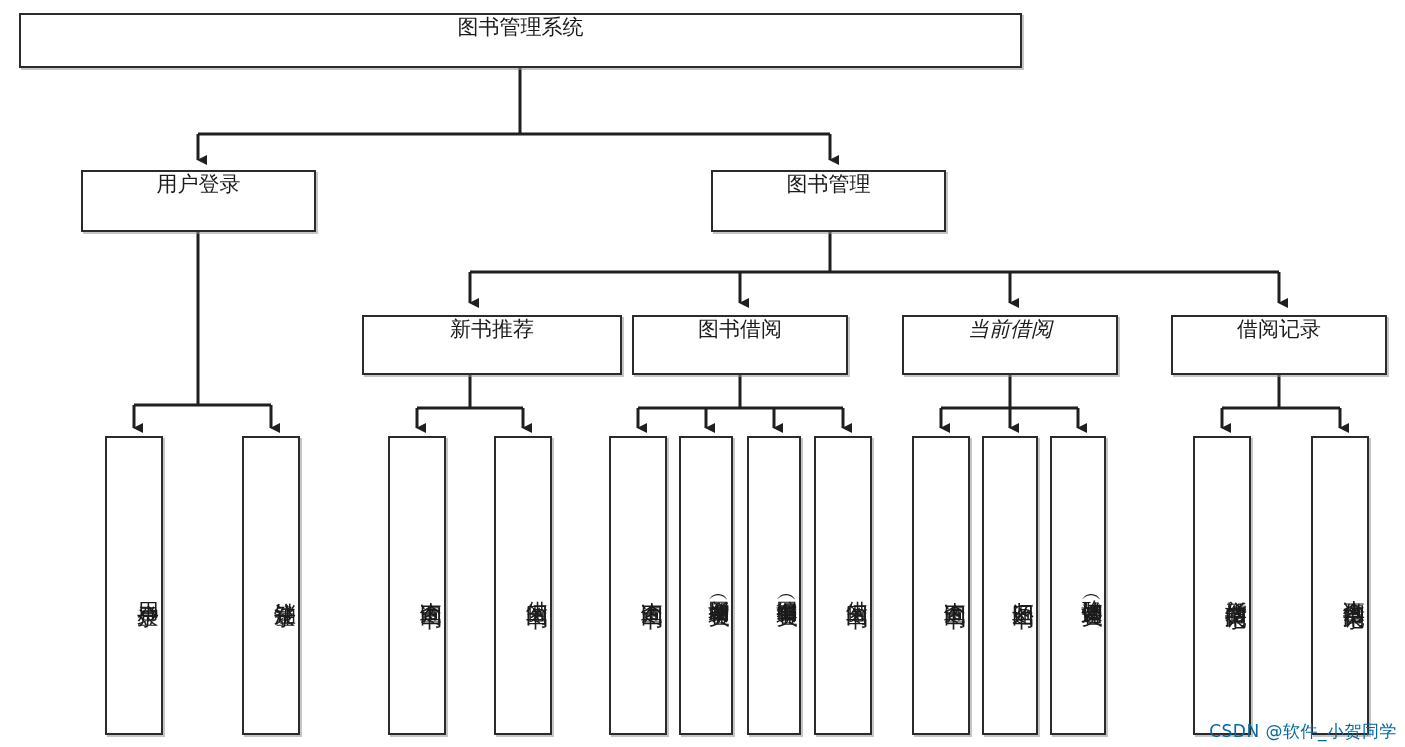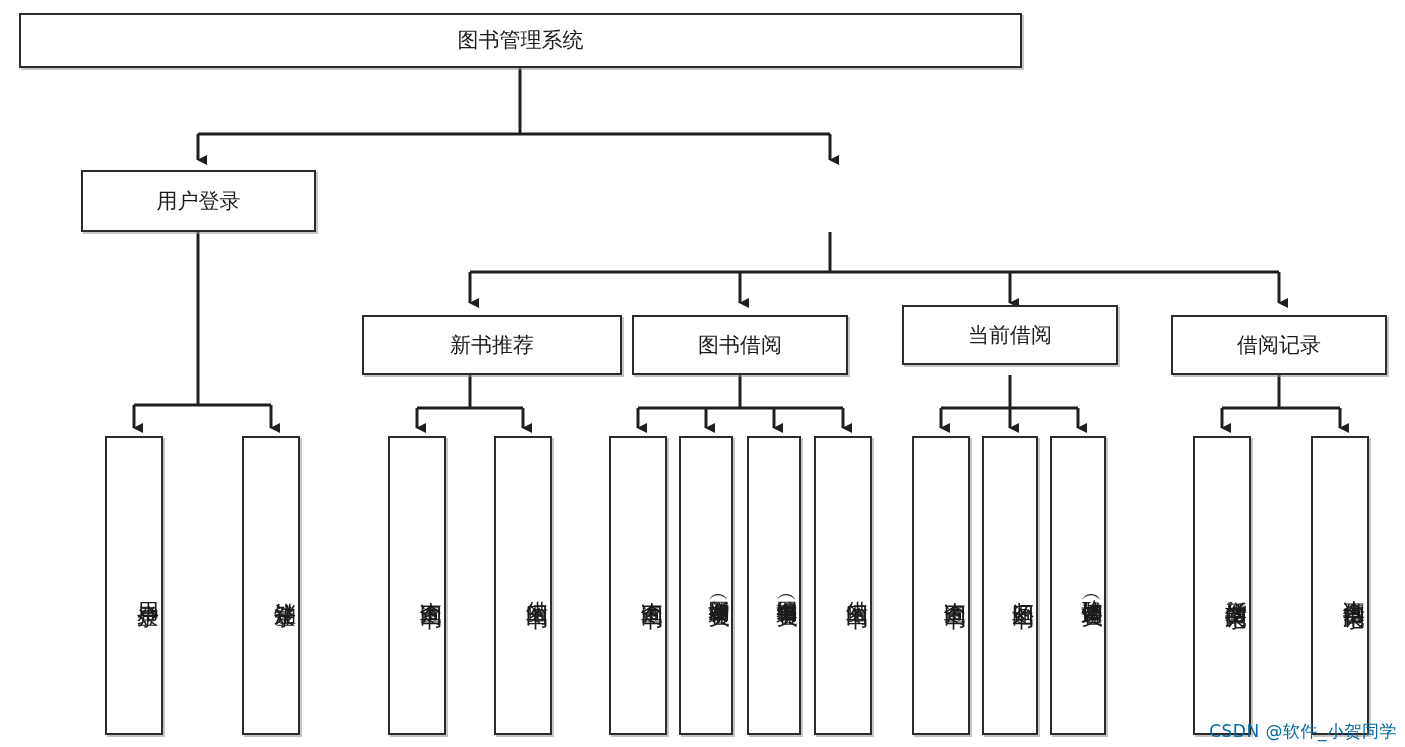--- a/index.html
+++ b/index.html
@@ -13,21 +13,20 @@
   #canvas{position:relative;width:1405px;height:747px;}
   svg#edges{position:absolute;left:0;top:0;width:1405px;height:747px;pointer-events:none;}
 
   .node{
     position:absolute;
     box-sizing:border-box;
     background:#ffffff;
     border:2px solid #2b2b2b;
     box-shadow:2px 2px 0 rgba(150,150,150,0.55);
     display:flex;
-    align-items:center;
     justify-content:center;
     color:#1b1b1b;
     line-height:1.18;
     text-align:center;
   }
   .node.root{font-size:21px;}
   .node.lvl2{font-size:21px;}
   .node.lvl3{font-size:21px;}
   .node.leaf{
     writing-mode:vertical-rl;
@@ -103,28 +102,31 @@
     </g>
   </svg>
 
   <div class="node root" style="left:19px;top:13px;width:1003px;height:55px;">
     <span>图书管理系统</span>
   </div>
 
   <div class="node lvl2" style="left:81px;top:170px;width:235px;height:62px;">
     <span>用户登录</span>
   </div>
+  <div class="node lvl2" style="left:711px;top:170px;width:235px;height:62px;">
+    <span>图书管理</span>
+  </div>
 
   <div class="node lvl3" style="left:362px;top:315px;width:260px;height:60px;">
     <span>新书推荐</span>
   </div>
   <div class="node lvl3" style="left:632px;top:315px;width:216px;height:60px;">
     <span>图书借阅</span>
   </div>
-  <div class="node lvl3" style="left:902px;top:305px;width:216px;height:60px;">
+  <div class="node lvl3" style="left:902px;top:315px;width:216px;height:60px;font-style:italic;">
     <span>当前借阅</span>
   </div>
   <div class="node lvl3" style="left:1171px;top:315px;width:216px;height:60px;">
     <span>借阅记录</span>
   </div>
 
   <div class="node leaf" style="left:105px;top:436px;width:58px;height:299px;">
     <span>用户登录</span>
   </div>
   <div class="node leaf" style="left:242px;top:436px;width:58px;height:299px;">

